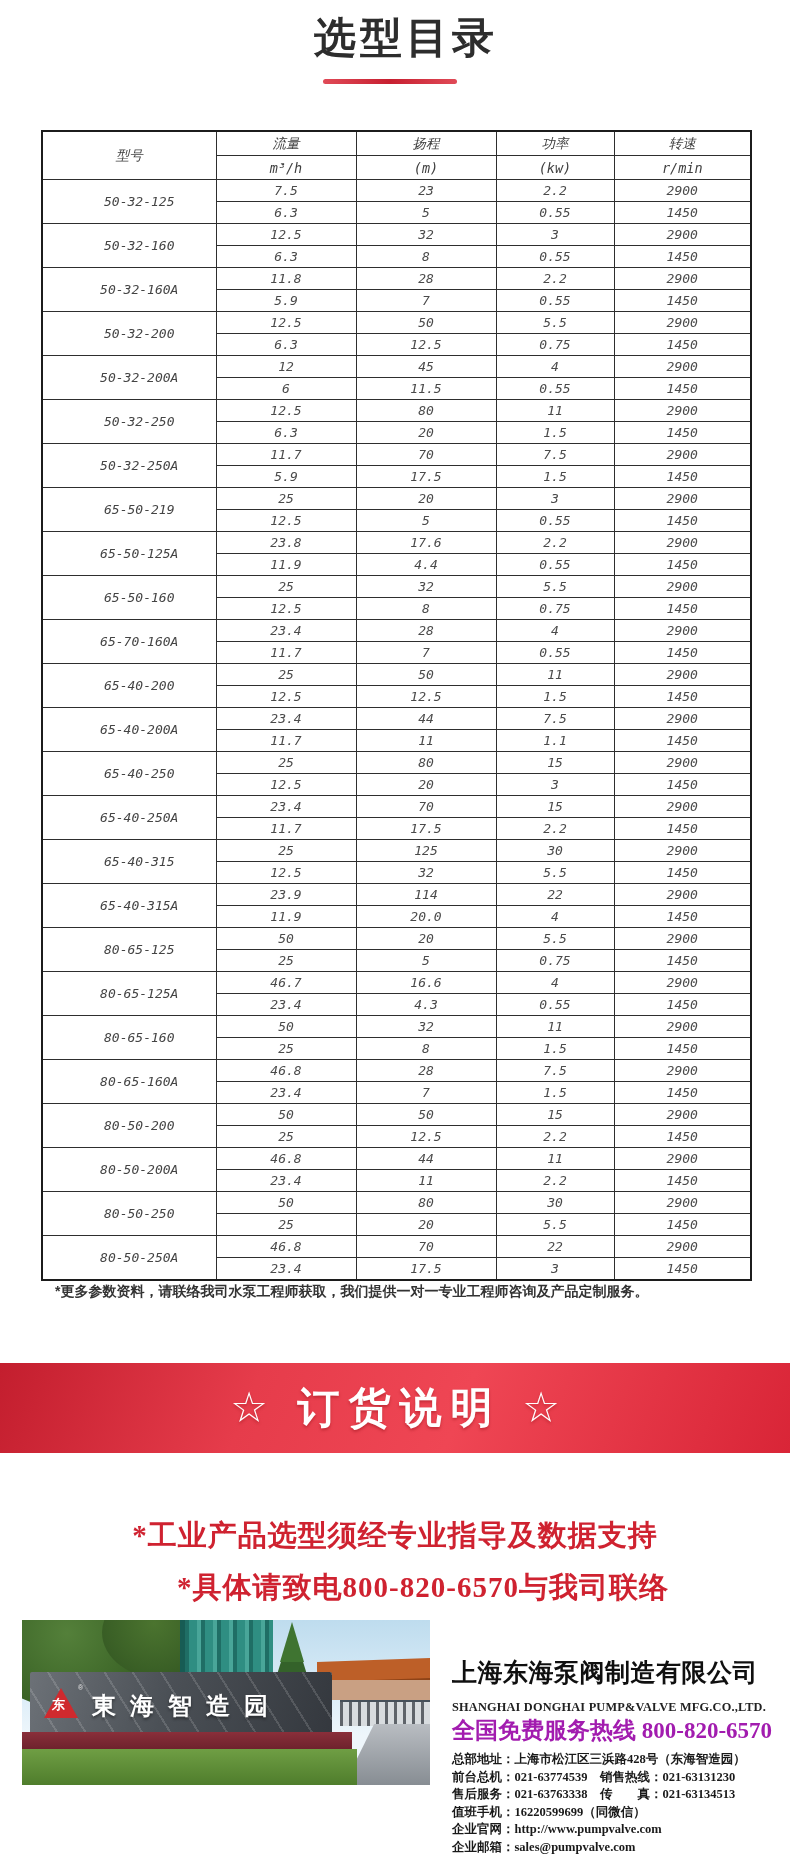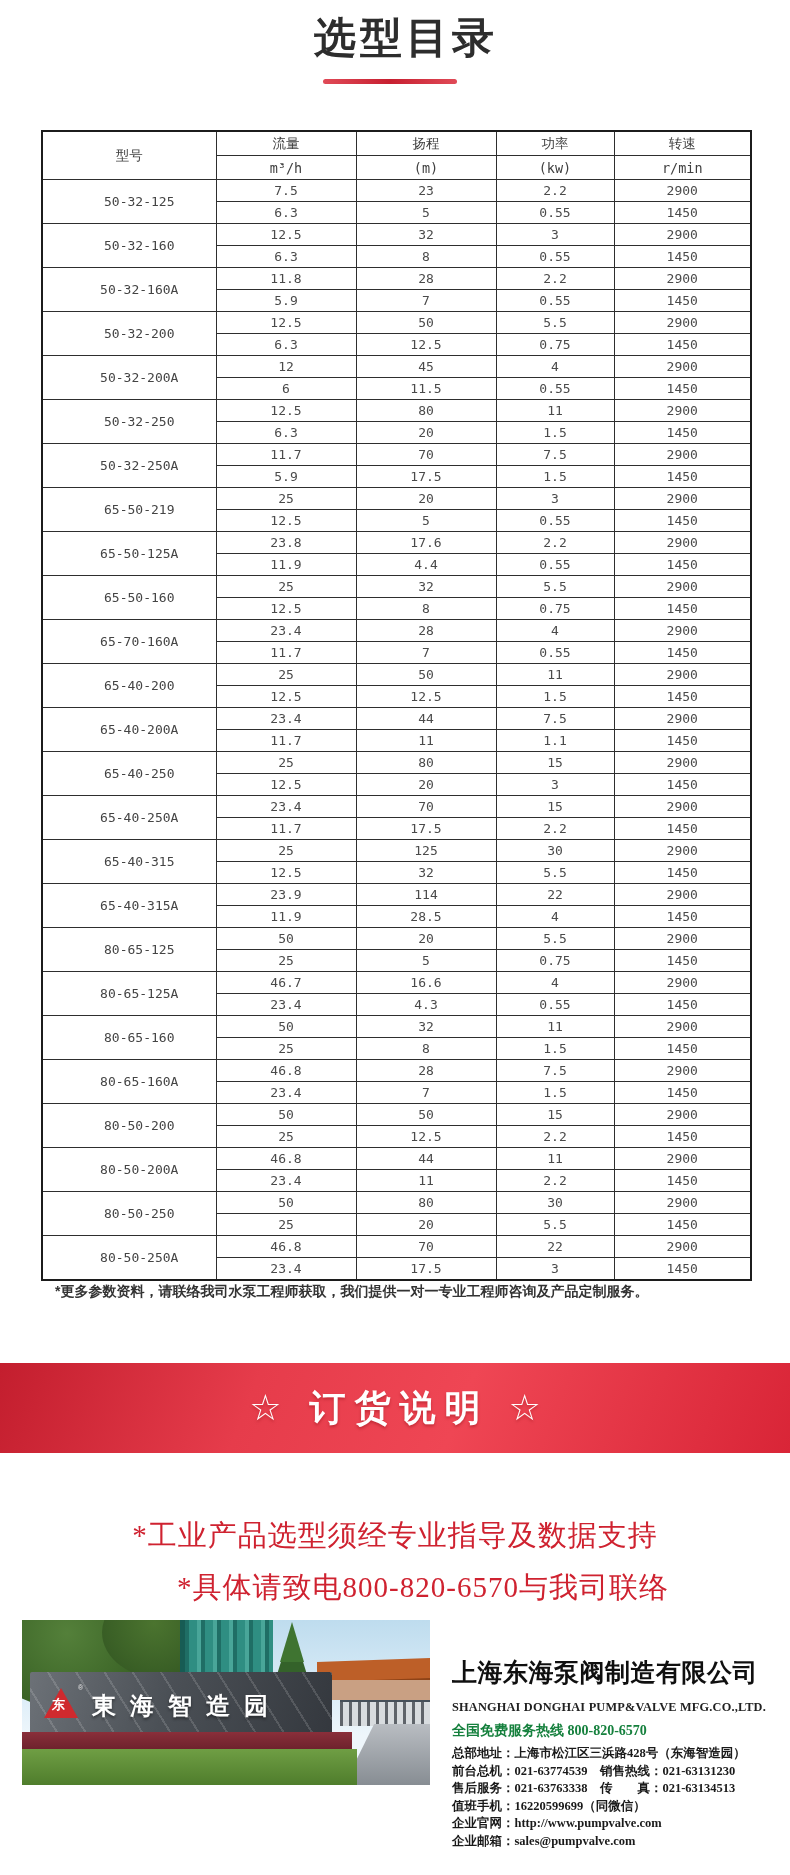--- a/index.html
+++ b/index.html
@@ -16,20 +16,21 @@
   .title-underline {
     position:absolute; top:79px; left:323px; width:134px; height:5px;
     background:linear-gradient(90deg,#e04a57,#c71f30 50%,#e04a57); border-radius:3px;
   }
 
   
   .spec-table {
     position:absolute; left:41px; top:130px; width:709px;
     border-collapse:collapse; table-layout:fixed;
     border:2px solid #1c1c1c;
+    font-style:italic;
   }
   .spec-table th, .spec-table td {
     border:1px solid #2e2e2e; padding:0; text-align:center; vertical-align:middle;
     overflow:hidden;
   }
   .spec-table th {
     height:23px; font-size:13.5px; font-weight:normal; color:#3f3f3f;
     font-family:"DejaVu Sans Mono","Liberation Sans",monospace;
   }
   .spec-table td {
@@ -44,28 +45,28 @@
     font-size:14px; color:#333; font-weight:bold;
   }
 
   
   .order-banner {
     position:absolute; top:1363px; left:0; width:790px; height:90px;
     background:linear-gradient(112deg,#c31e2e 0%,#e63c4b 32%,#ef4654 58%,#d92537 100%);
     display:flex; align-items:center; justify-content:center;
   }
   .order-banner-title {
-    color:#ffffff; font-size:36px; font-weight:bold; letter-spacing:9px; text-indent:9px;
+    color:#ffffff; font-size:42px; font-weight:bold; letter-spacing:9px; text-indent:9px;
     text-shadow:0 2px 3px rgba(120,0,10,0.35);
   }
 
   
   .order-note {
     position:absolute; left:0; width:790px; text-align:center;
-    font-size:29px; font-weight:normal; color:#cf2230;
+    font-size:29px; font-weight:bold; color:#cf2230;
     font-family:"Liberation Serif","DejaVu Serif",serif; letter-spacing:1px;
   }
   .order-note.n1 { top:1516px; }
   .order-note.n2 { top:1568px;padding-left:28px; }
 
   
   .factory-photo {
     position:absolute; left:22px; top:1620px; width:408px; height:165px; overflow:hidden;
     background:linear-gradient(#bedcee 0%,#dcedf8 45%,#eef6fb 70%);
   }
@@ -138,21 +139,21 @@
   
   .company { position:absolute; left:452px; top:1656px; width:312px; }
   .company-name {
     font-size:25px; font-weight:bold; color:#0f0f0f; white-space:nowrap; letter-spacing:0.5px;
   }
   .company-en {
     margin-top:11px; font-size:12.3px; font-weight:bold; color:#222; white-space:nowrap;
     font-family:"Liberation Serif","DejaVu Serif",serif; letter-spacing:0.2px;
   }
   .company-hotline {
-    margin-top:7px; font-size:14px; font-weight:bold; color:#15803d; white-space:nowrap;
+    font-size:23px; font-weight:bold; color:#a21caf; white-space:nowrap;
     font-family:"Liberation Serif","DejaVu Serif",serif;
   }
   .company-contacts { margin-top:5px; }
   .contact-line {
     font-size:12.5px; font-weight:bold; color:#1a1a1a; line-height:17.5px; white-space:nowrap;
     font-family:Liberation Serif, serif;
   }
 </style>
 </head>
 <body>
@@ -396,21 +397,21 @@
         </tr>
         <tr>
           <td class="model" rowspan="2">65-40-315A</td>
           <td>23.9</td>
           <td>114</td>
           <td>22</td>
           <td>2900</td>
         </tr>
         <tr>
           <td>11.9</td>
-          <td>28.5</td>
+          <td>20.0</td>
           <td>4</td>
           <td>1450</td>
         </tr>
         <tr>
           <td class="model" rowspan="2">80-65-125</td>
           <td>50</td>
           <td>20</td>
           <td>5.5</td>
           <td>2900</td>
         </tr>

